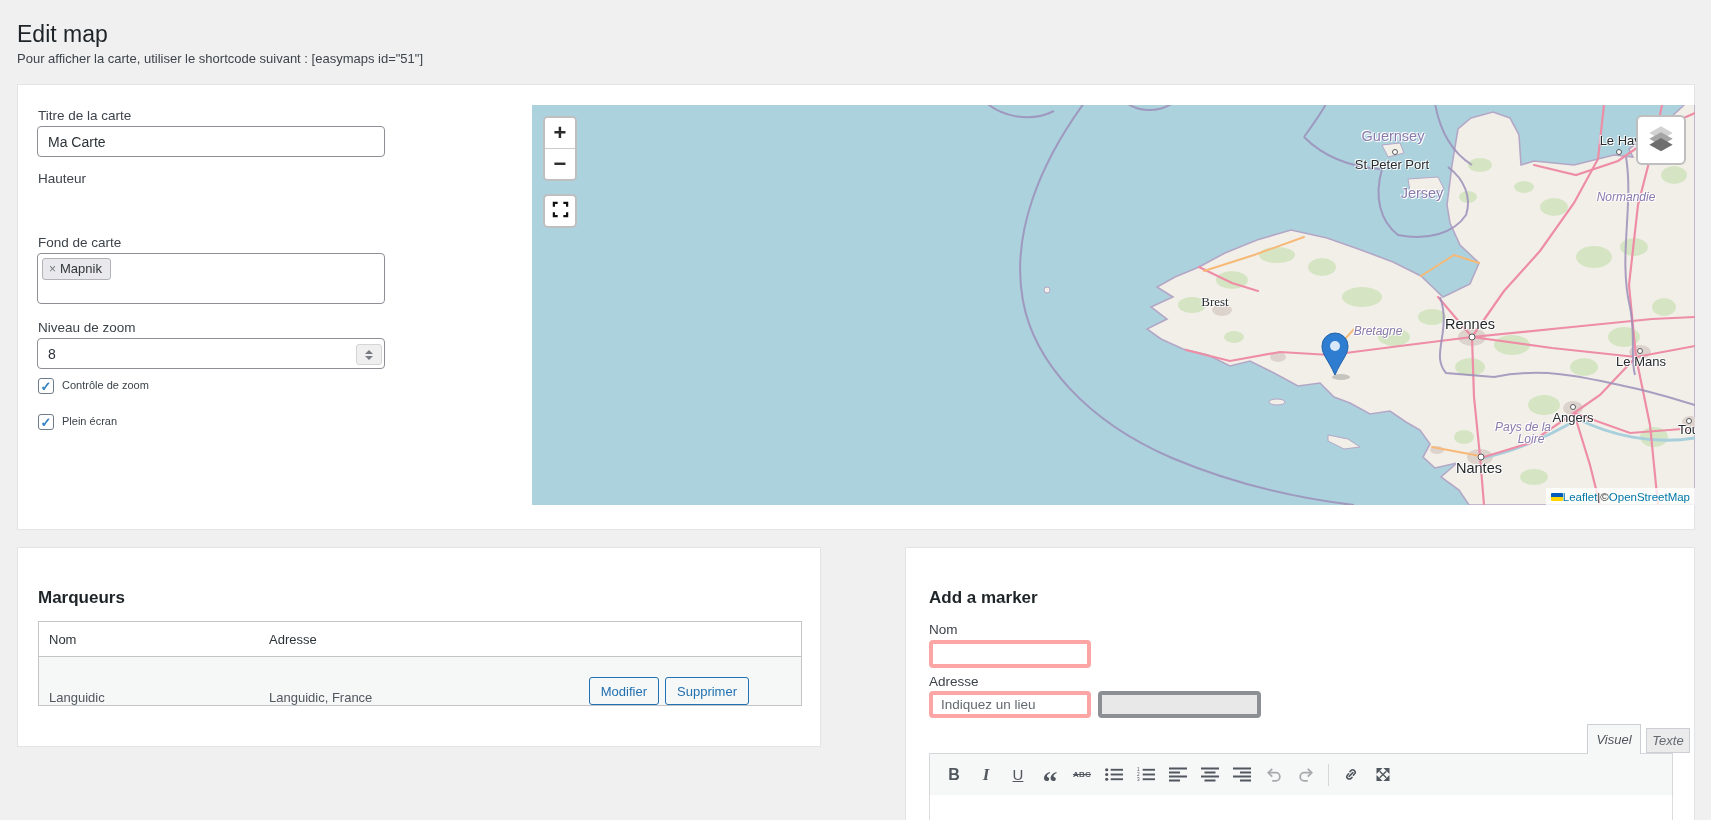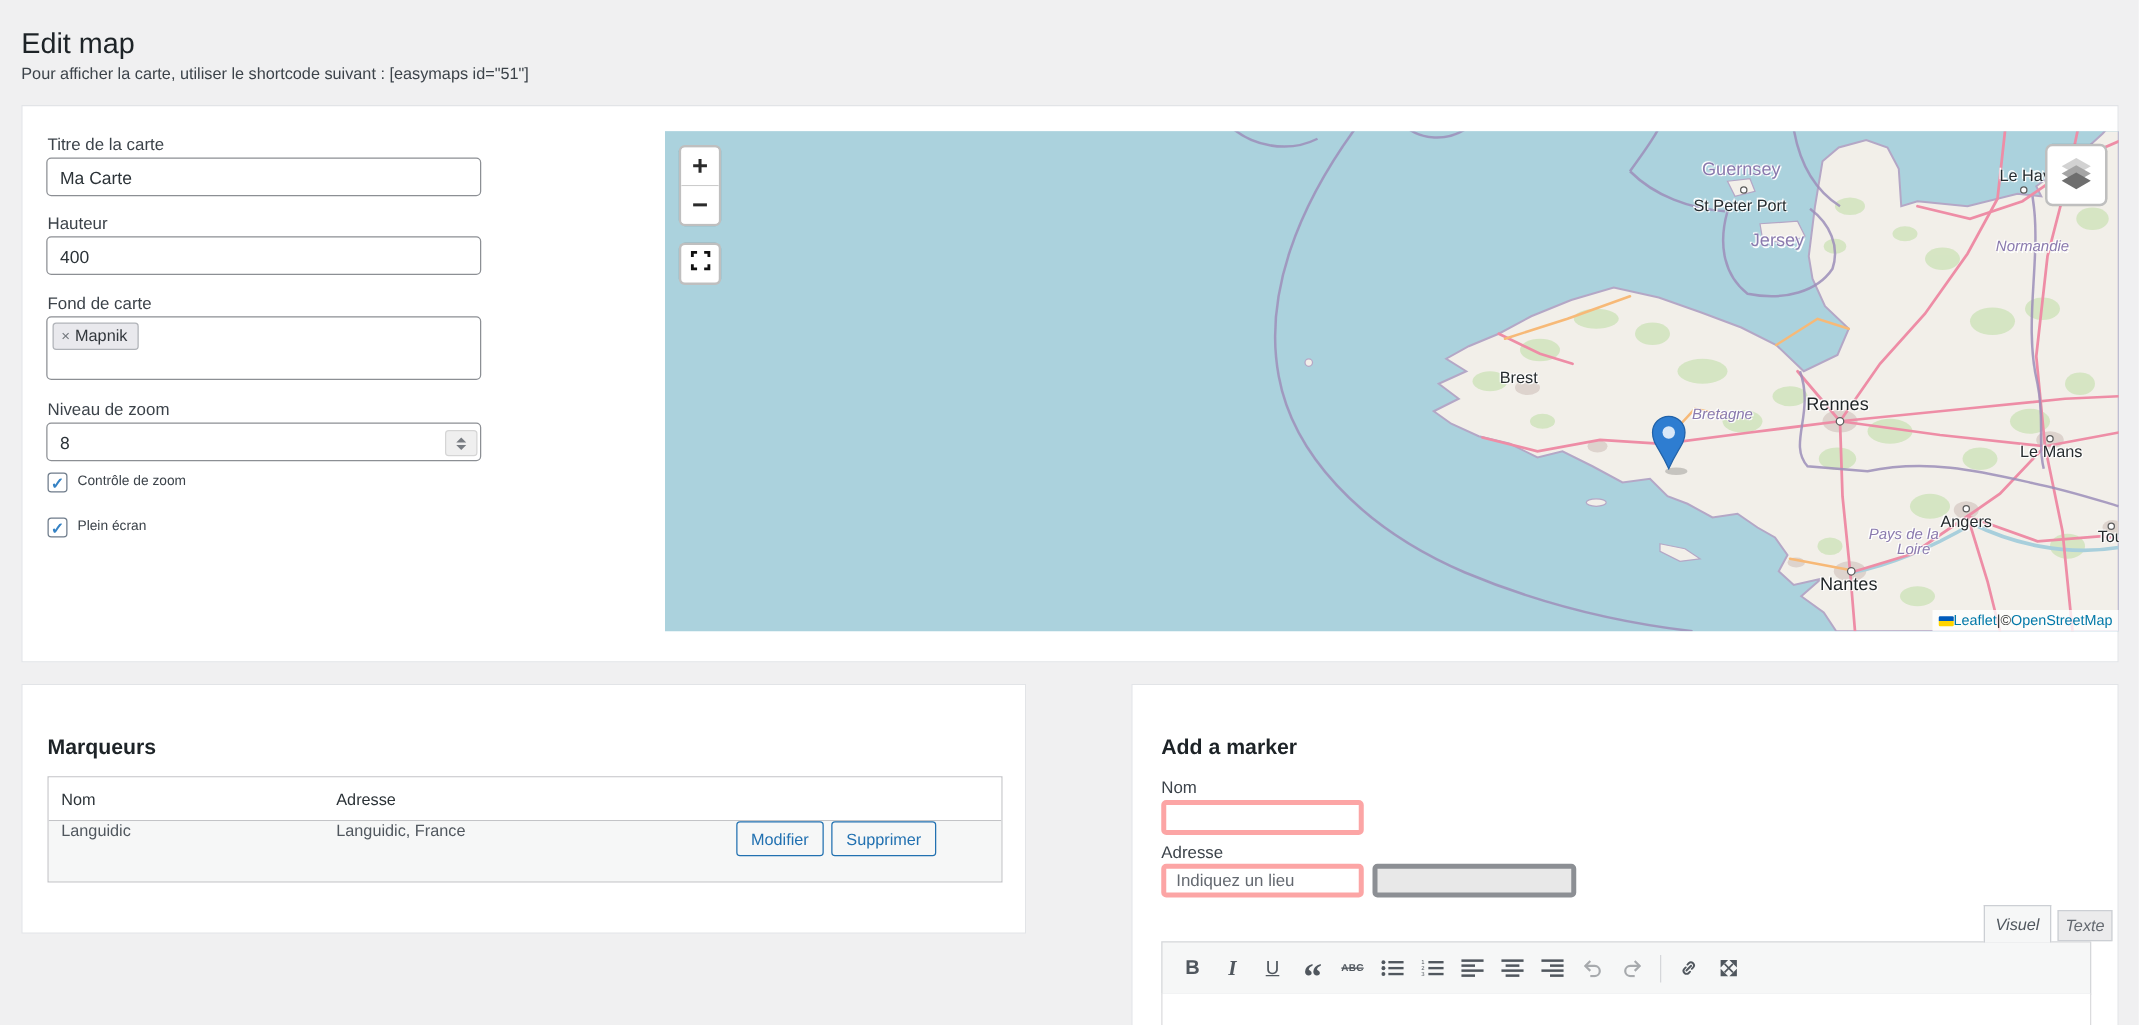--- a/index.html
+++ b/index.html
@@ -63,21 +63,21 @@
   #attribution{right:0;bottom:0;height:17px;background:rgba(255,255,255,0.78);
     display:flex;align-items:center;gap:0;padding:0 5px;font-size:11.5px;color:#333;}
   #attribution a{color:#0078a8;text-decoration:none;}
   .flag{display:inline-block;width:12px;height:8px;border-radius:1px;
     background:linear-gradient(#005bbb 50%,#ffd500 50%);}
   
   .panel-heading{position:absolute;left:20px;top:26px;font-size:17px;font-weight:700;color:#1d2327;}
   #markers-table{position:absolute;left:20px;top:73px;width:764px;border:1px solid #c3c4c7;box-sizing:border-box;}
   .mt-header{height:34px;display:flex;align-items:center;font-size:13px;color:#2c3338;background:#fff;
     border-bottom:1px solid #c3c4c7;}
-  .mt-row{height:48px;display:flex;align-items:flex-start;font-size:13px;color:#50575e;background:#f6f7f7;}
+  .mt-row{height:48px;display:flex;align-items:flex-end;font-size:13px;color:#50575e;background:#f6f7f7;}
   .col-name{width:220px;padding-left:10px;}
   .col-addr{flex:1;}
   .mt-actions{display:flex;gap:6px;margin-right:52px;padding-left:36px;}
   .btn-secondary{height:28px;padding:0 11px;background:#f6f7f7;border:1px solid #2271b1;border-radius:3px;
     color:#2271b1;font-size:13px;font-family:"Liberation Sans",sans-serif;cursor:pointer;}
   
   .sm-label{position:absolute;left:23px;font-size:13.5px;color:#3c434a;}
   .sm-input{position:absolute;width:162px;height:28px;box-sizing:border-box;border:4px solid #fca5a5;
     border-radius:4px;font-family:"Liberation Sans",sans-serif;font-size:13.5px;color:#2c3338;padding:0 8px;outline:none;}
   .sm-input::placeholder{color:#646970;}
@@ -106,21 +106,20 @@
 
 <h1 class="abs" id="page-title">Edit map</h1>
 <div class="abs" id="shortcode-hint">Pour afficher la carte, utiliser le shortcode suivant : [easymaps id="51"]</div>
 
 <div class="abs panel" id="panel-main">
 
   <label class="fld-label" style="top:23px;">Titre de la carte</label>
   <input class="txt-input" style="top: 41px;" value="Ma Carte">
 
   <label class="fld-label" style="top:86px;">Hauteur</label>
-  <input class="txt-input" style="top: 104px;" value="400">
 
   <label class="fld-label" style="top:150px;">Fond de carte</label>
   <div class="multibox" style="top:168px;">
     <span class="tag">
       <span class="x">×</span>
       <span>Mapnik</span>
     </span>
   </div>
 
   <label class="fld-label" style="top:235px;">Niveau de zoom</label>
@@ -241,21 +240,21 @@
         <circle cx="803" cy="241" r="5" fill="#d9e8f8"></circle>
       </g>
     </svg>
 
     <div id="map-labels">
         <span class="map-label island" style="left: 861px; top: 31px;">Guernsey</span>
         <span class="map-label city" style="left: 860px; top: 59px;">St Peter Port</span>
         <span class="map-label island" style="left: 890px; top: 88px;">Jersey</span>
         <span class="map-label region" style="left: 1094px; top: 92px;">Normandie</span>
         <span class="map-label city" style="left: 1094px; top: 35px;">Le Havre</span>
-        <span class="map-label city" style="left: 683px; top: 197px;">Brest</span>
+        <span class="map-label city" style="left: 683px; top: 197px; font-family: Liberation Serif, serif;">Brest</span>
         <span class="map-label region" style="left: 846px; top: 226px;">Bretagne</span>
         <span class="map-label city-lg" style="left: 938px; top: 219px;">Rennes</span>
         <span class="map-label city" style="left: 1109px; top: 256px;">Le Mans</span>
         <span class="map-label city" style="left: 1041px; top: 312px;">Angers</span>
         <span class="map-label city" style="left: 1162px; top: 324px;">Tours</span>
         <span class="map-label region" style="left: 991px; top: 322px;">Pays de la</span>
         <span class="map-label region" style="left: 999px; top: 334px;">Loire</span>
         <span class="map-label city-lg" style="left: 947px; top: 363px;">Nantes</span>
         <span class="map-city-dot small" style="left: 863px; top: 47px;"></span>
         <span class="map-city-dot" style="left: 940px; top: 232px;"></span>

